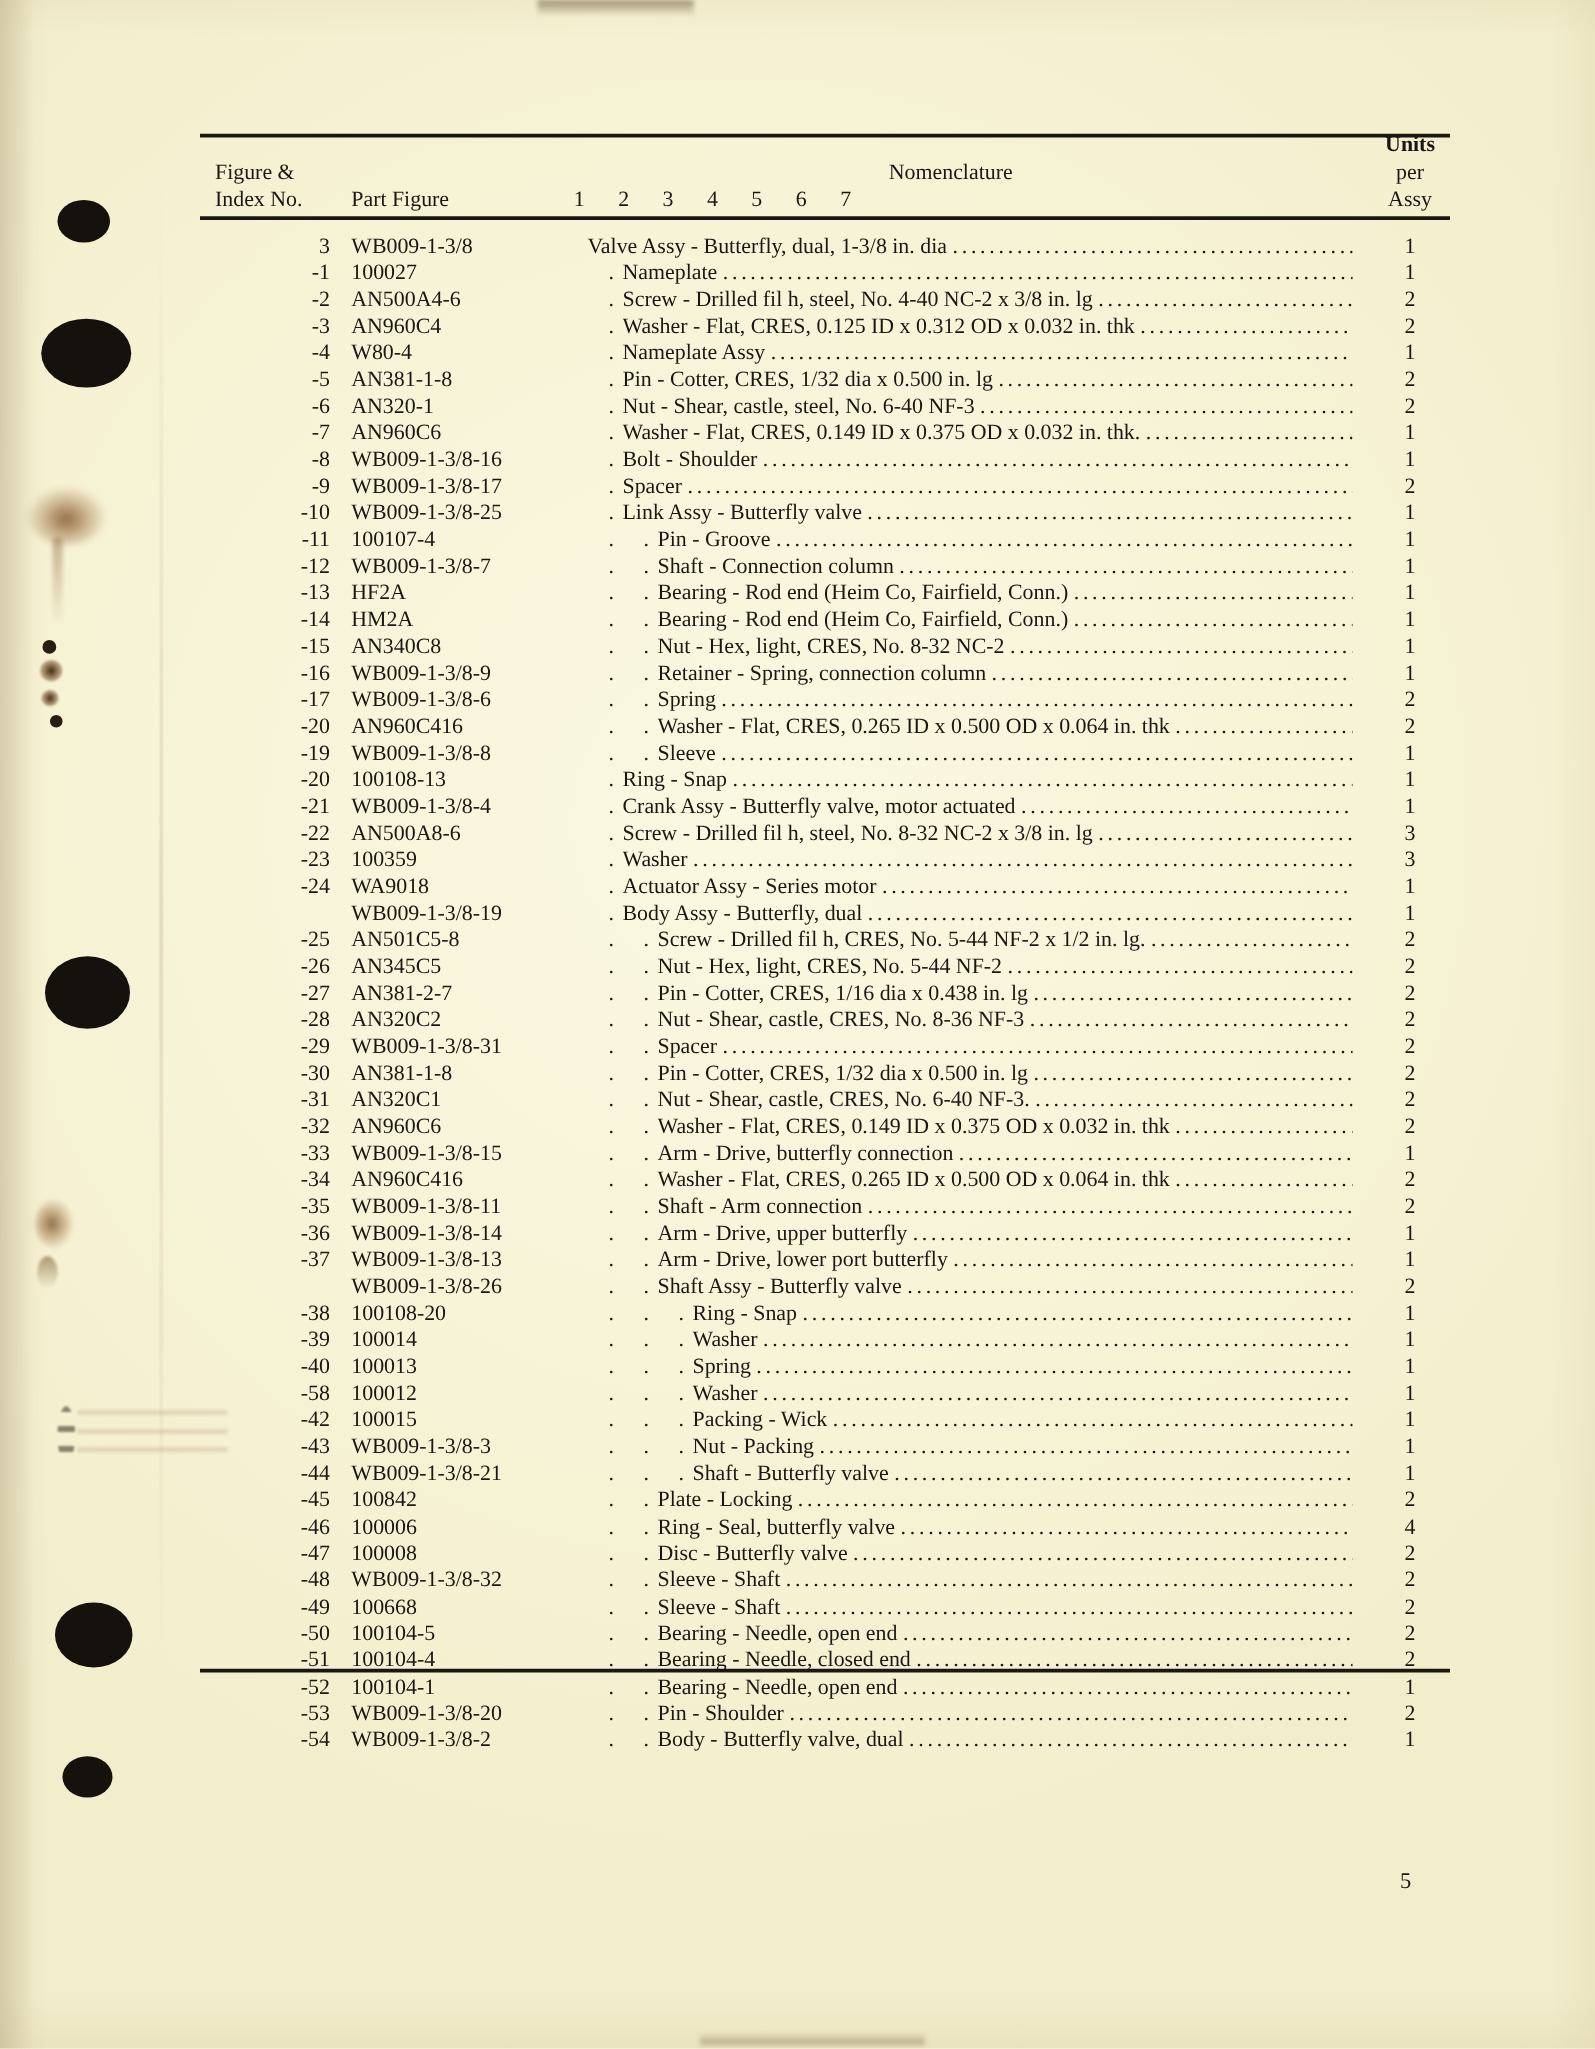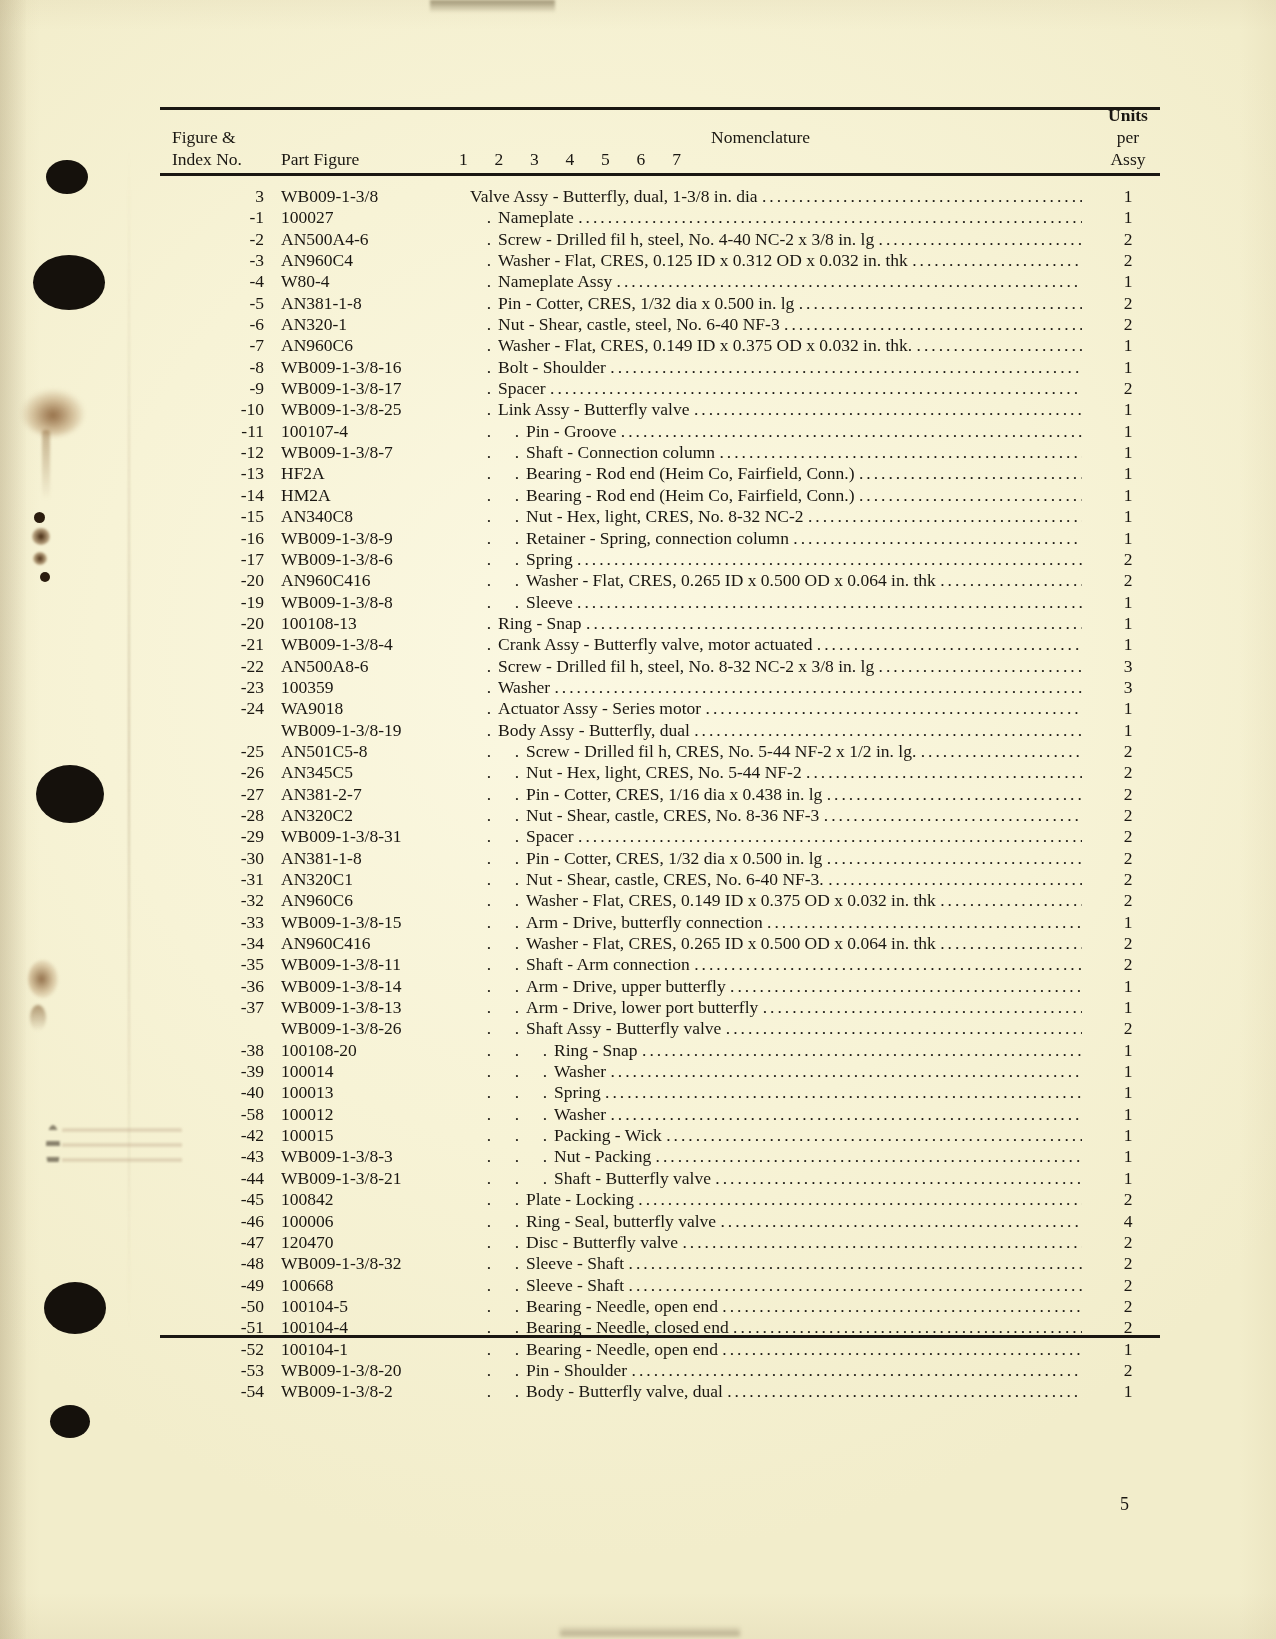--- a/index.html
+++ b/index.html
@@ -704,21 +704,21 @@
         <div class="cell c-part">100006</div>
         <div class="cell dot-mark" style="left: 484px;">.</div>
         <div class="cell dot-mark" style="left: 512px;">.</div>
         <div class="cell c-nomen" style="left: 526px; width: 556px;">
           <span class="nom-inner"><span class="nom-text">Ring - Seal, butterfly valve </span><span class="leader">................................................................................................................................................................</span></span>
         </div>
         <div class="cell c-qty">4</div>
       </div>
       <div class="row">
         <div class="cell c-index">-47</div>
-        <div class="cell c-part">120470</div>
+        <div class="cell c-part">100008</div>
         <div class="cell dot-mark" style="left: 484px;">.</div>
         <div class="cell dot-mark" style="left: 512px;">.</div>
         <div class="cell c-nomen" style="left: 526px; width: 556px;">
           <span class="nom-inner"><span class="nom-text">Disc - Butterfly valve </span><span class="leader">................................................................................................................................................................</span></span>
         </div>
         <div class="cell c-qty">2</div>
       </div>
       <div class="row">
         <div class="cell c-index">-48</div>
         <div class="cell c-part">WB009-1-3/8-32</div>

